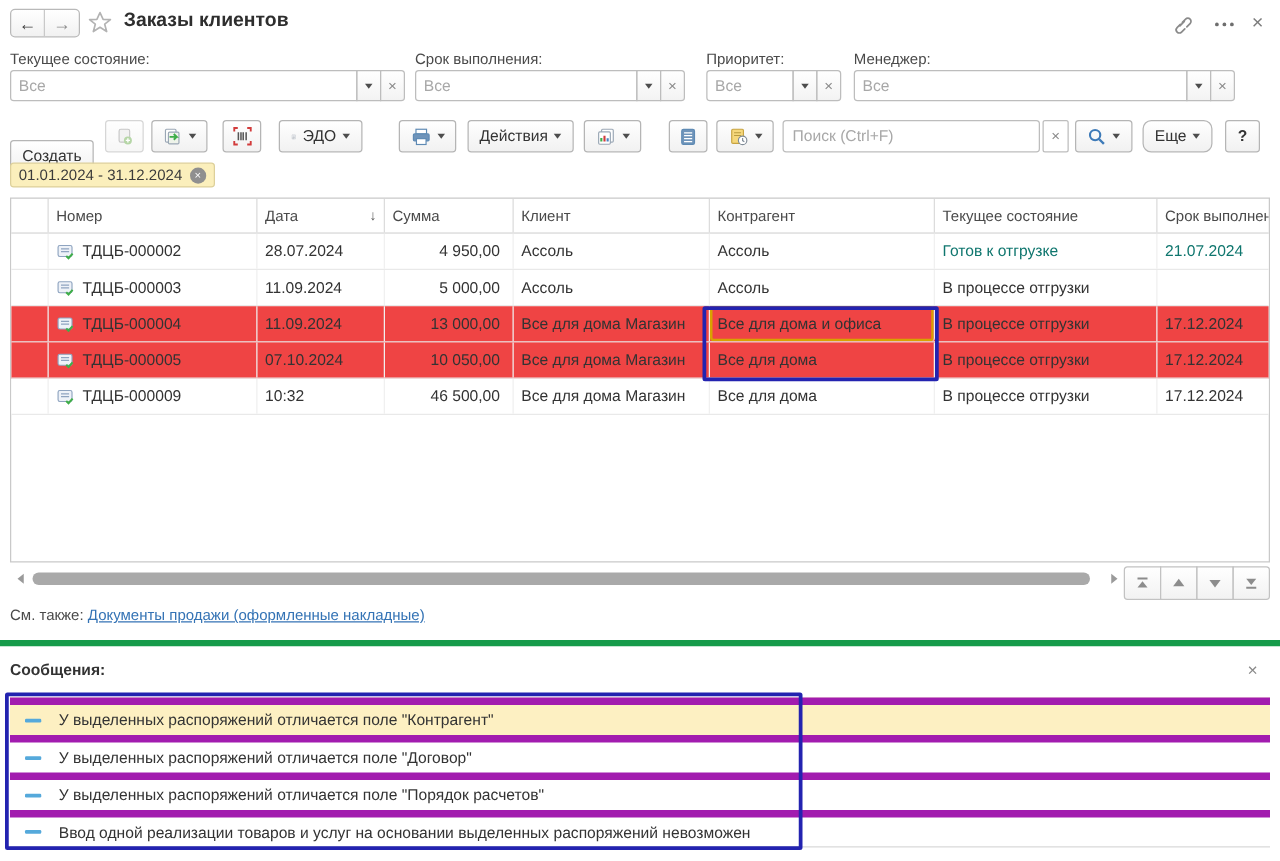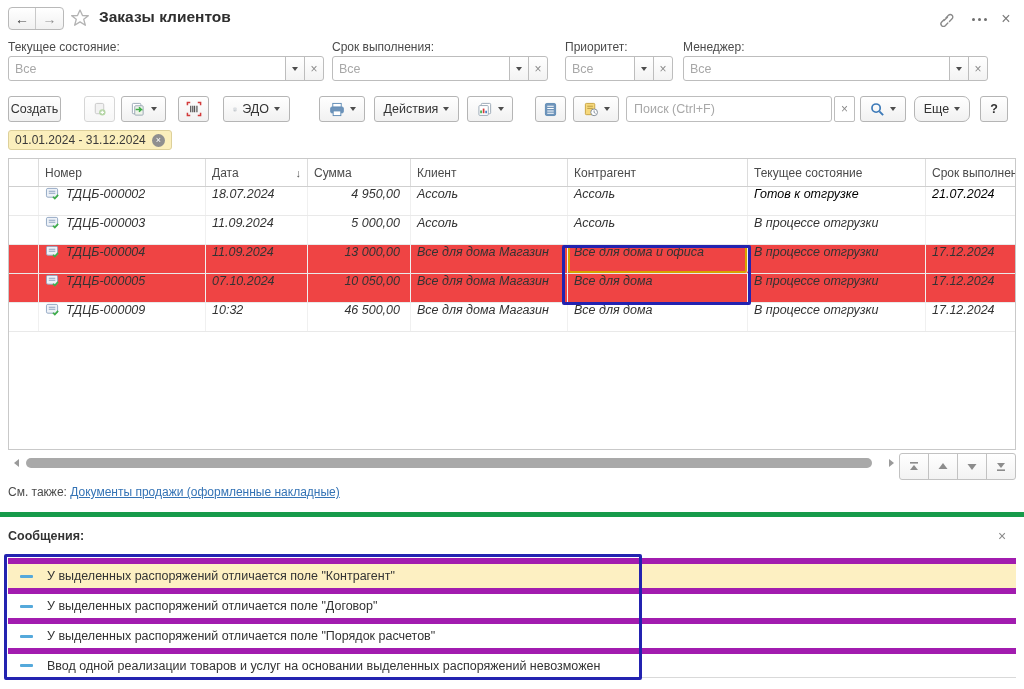--- a/index.html
+++ b/index.html
@@ -48,25 +48,25 @@
           padding:0 6px; background:#fbefbc; border:1px solid #ddd09a; border-radius:3px; font-size:12px; color:#3a3a3a; }
   .chipx { width:13px; height:13px; border-radius:50%; background:#8f8f8f; color:#fff; font-size:9px; line-height:13px; text-align:center; }
 
   
   .grid { left:8px; top:158px; width:1008px; height:292px; border:1px solid #c9c9c9; background:#fff; overflow:hidden; }
   .thead { display:flex; height:28px; border-bottom:1px solid #cfcfcf; color:#4a4a4a; font-size:12px; }
   .th { display:flex; align-items:center; padding:0 6px; border-right:1px solid #dcdcdc; overflow:hidden; white-space:nowrap; }
   .th:last-child { border-right:none; }
   .trow { display:flex; height:29px; border-bottom:1px solid #e9e9e9; background:#fff; }
   .trow.sel { background:#ef4444; }
-  .tc { display:flex; padding:0 6px; border-right:1px solid #f0f0f0; overflow:hidden; white-space:nowrap; color:#333;font-style:italic; }
+  .tc { display:flex; align-items:center; padding:0 6px; border-right:1px solid #f0f0f0; overflow:hidden; white-space:nowrap; color:#333; }
   .tc:last-child { border-right:none; }
   .c0 { width:30px; } .c1 { width:167px; } .c2 { width:102px; } .c3 { width:103px; justify-content:flex-end; padding-right:10px; }
   .c4 { width:157px; } .c5 { width:180px; } .c6 { width:178px; } .c7 { flex:1; }
-  .red { color:#000000; }
+  .red { color:#0f766e; }
   .focuscell { box-shadow: inset 0 0 0 2px #d8a200; border-radius:3px; }
   .docicon { display:flex; margin-right:6px; }
   .sortarrow { margin-left:auto; font-size:11px; color:#555; }
 
   
   .hscroll { left:8px; top:457px; width:886px; height:12px; }
   .harrow { position:absolute; top:2px; width:0; height:0; }
   .harrow.l { left:6px; border-top:4px solid transparent; border-bottom:4px solid transparent; border-right:5px solid #9a9a9a; }
   .harrow.r { right:0px; border-top:4px solid transparent; border-bottom:4px solid transparent; border-left:5px solid #9a9a9a; }
   .hthumb { position:absolute; left:18px; top:1px; width:846px; height:10px; border-radius:5px; background:#a9a9a9; }
@@ -161,21 +161,21 @@
   <div class="abs combo" style="left:683px; width:305px;">
     <input class="cinput" placeholder="Все" style="">
     <div class="seg">
         <div class="caret"></div>
       </div>
     <div class="seg last">
         <span class="segx">×</span>
       </div>
   </div>
 
-  <div class="abs btn" style="left:8px; width:53px;">
+  <div class="abs btn" style="left:8px; width:67px;margin-top:16px;">
       <span>Создать</span>
     </div>
 
   <div class="abs btn iconic disabled" style="left:84px; width:31px;">
     <svg width="15" height="15" viewBox="0 0 16 16">
       <rect x="3.5" y="1.5" width="9" height="11" rx="1.5" fill="#e9e9e9" stroke="#9a9a9a"></rect>
       <circle cx="11" cy="11" r="3.4" fill="#7bb661"></circle>
         <path d="M11 9.2v3.6M9.2 11h3.6" stroke="#fff" stroke-width="1.2"></path>
     </svg>
   </div>
@@ -284,21 +284,21 @@
           <div class="tc c1">
             <span class="docicon">
               <svg width="15" height="13" viewBox="0 0 16 14">
                 <rect x="1.5" y="1.5" width="12" height="9.5" rx="1.5" fill="#eef2f8" stroke="#8fa4c0"></rect>
                 <path d="M4 4.5h7M4 6.8h7" stroke="#8fa4c0" stroke-width="1.1"></path>
                 <path d="M8.5 10.5l2 2 3.5-4" stroke="#3fae49" stroke-width="1.8" fill="none"></path>
               </svg>
             </span>
             <span>ТДЦБ-000002</span>
           </div>
-          <div class="tc c2">18.07.2024</div>
+          <div class="tc c2">28.07.2024</div>
           <div class="tc c3">4 950,00</div>
           <div class="tc c4">Ассоль</div>
           <div class="tc c5">Ассоль</div>
           <div class="tc c6 red">Готов к отгрузке</div>
           <div class="tc c7 red">21.07.2024</div>
         </div>
         <div class="trow">
           <div class="tc c0"></div>
           <div class="tc c1">
             <span class="docicon">

